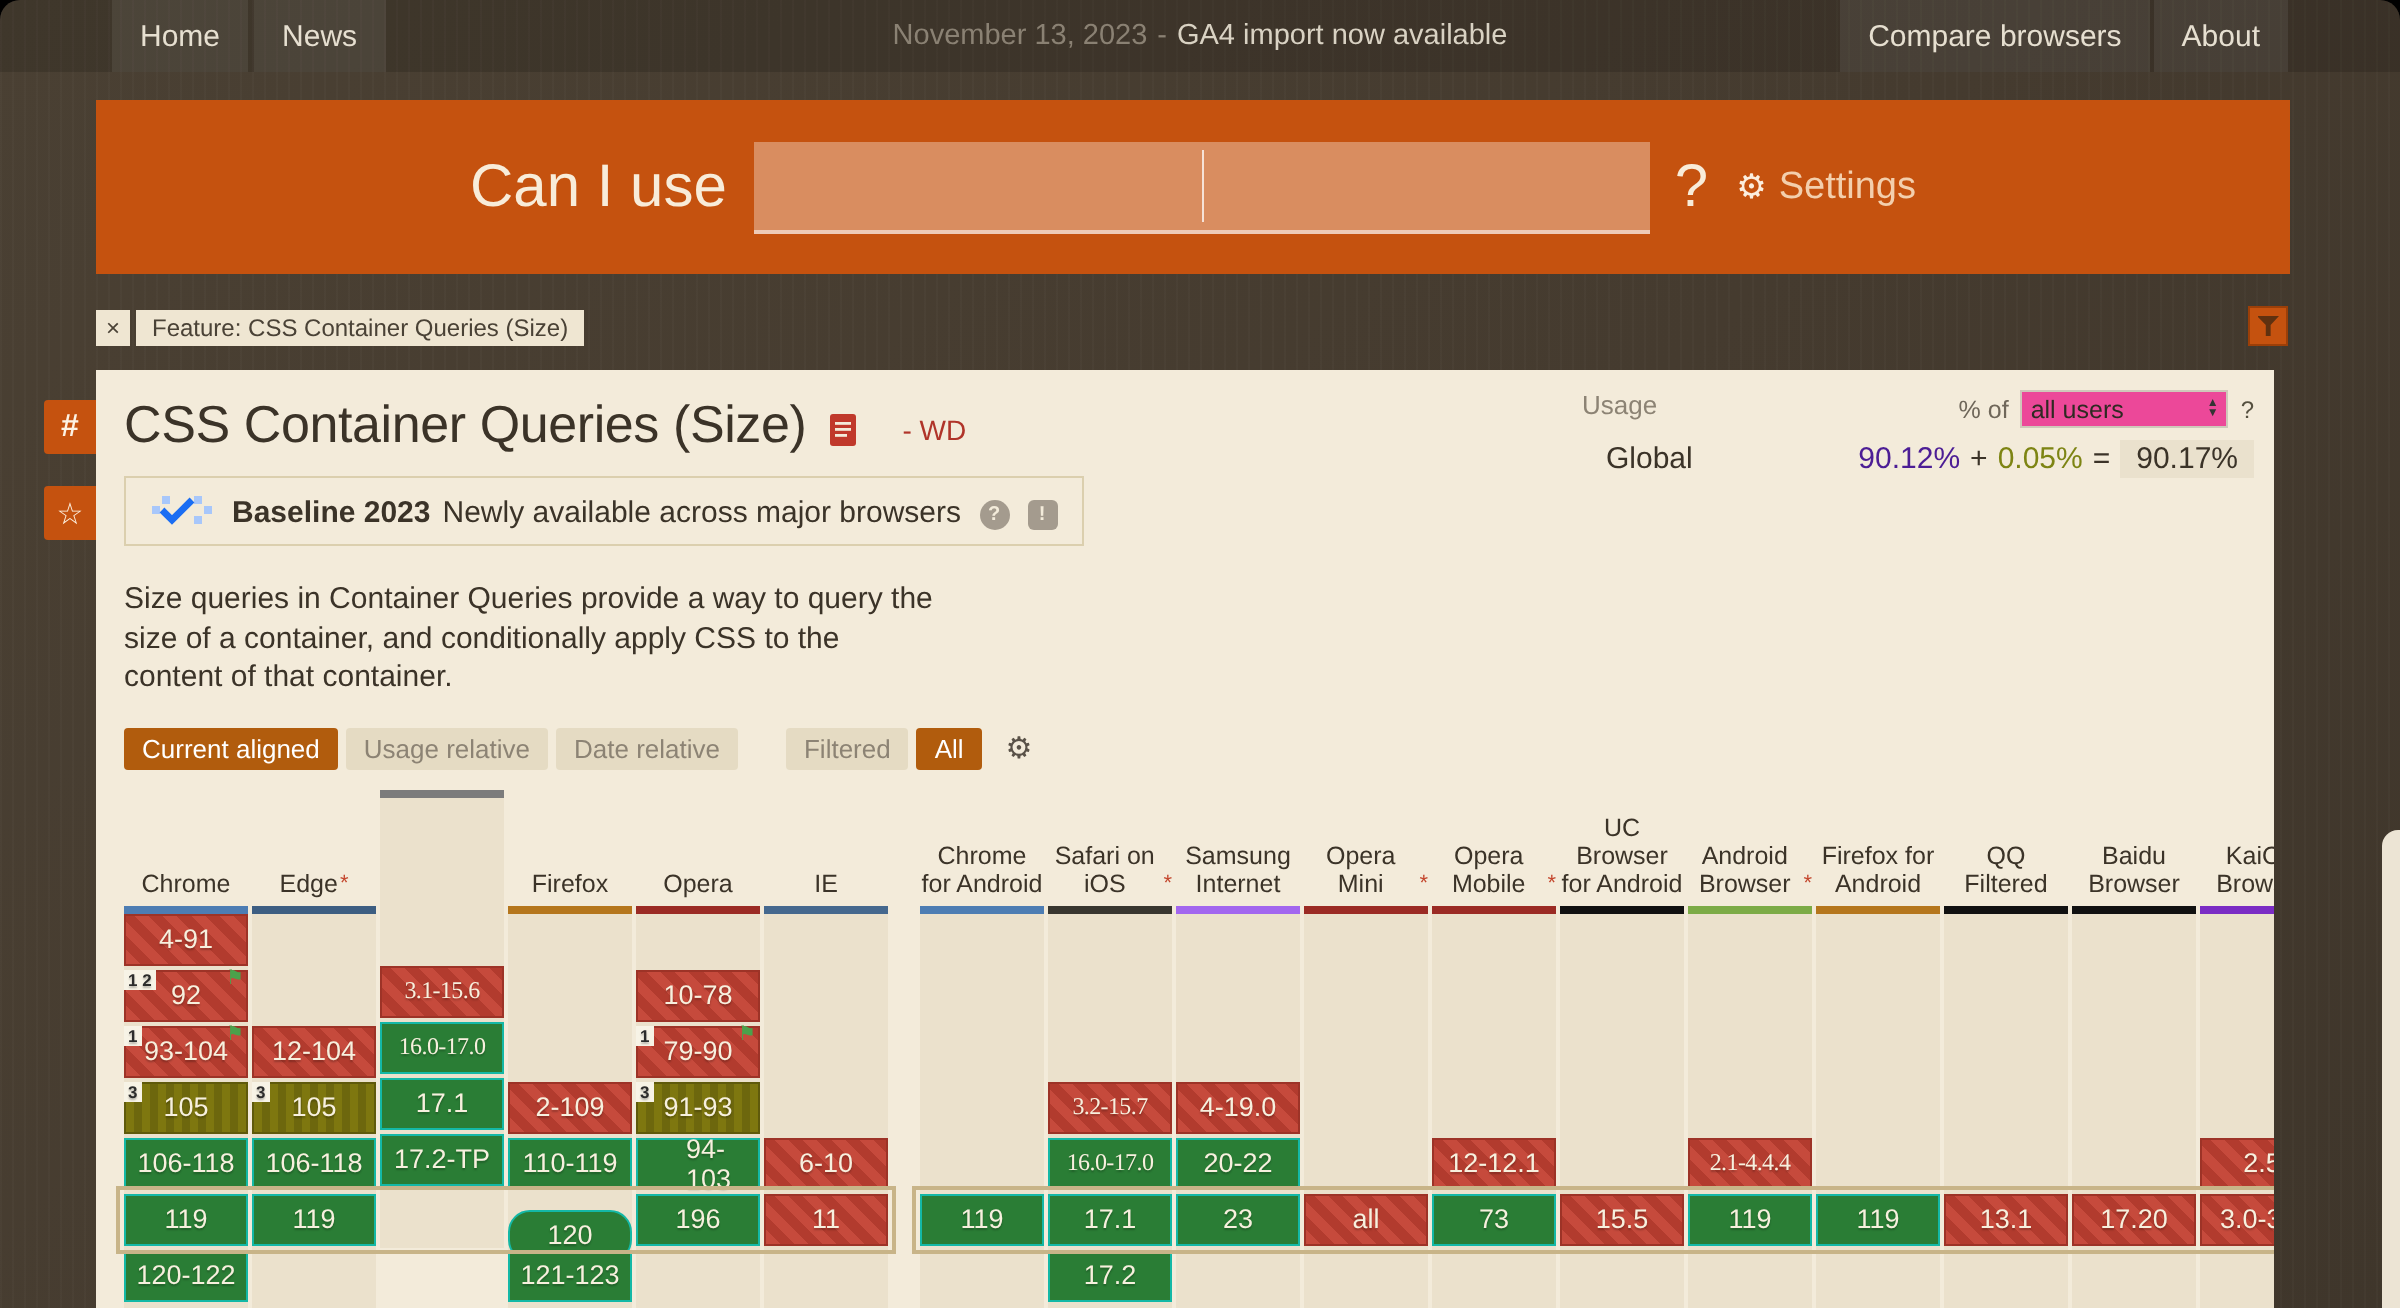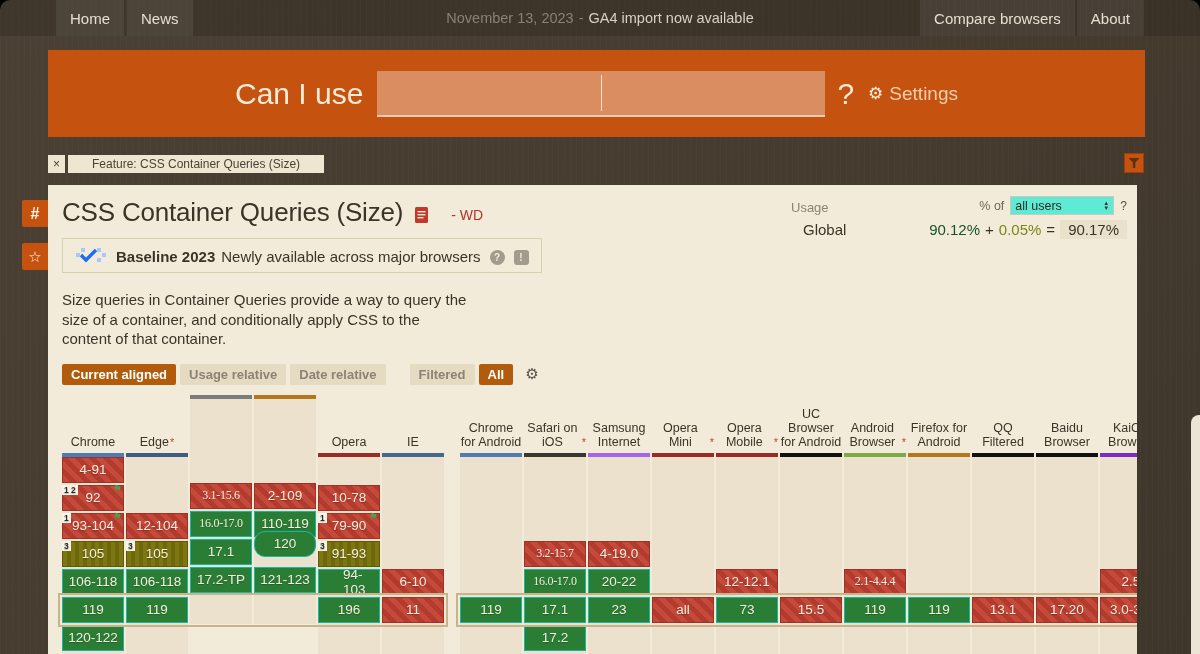--- a/index.html
+++ b/index.html
@@ -33,67 +33,67 @@
   .search-input { width:100%; height:100%; background:transparent; border:none; outline:none;
                   font-size:20px; color:#fff; padding:0 10px; }
   .hero-q { font-size:30px; color:#f8ecd9; margin:0 14px 0 12px; }
   .settings { display:flex; align-items:center; gap:6px; color:#f3cfad; font-size:19px; cursor:pointer; }
   .gear { font-size:17px; color:#fceede; }
   
   .tag-row { position:absolute; left:48px; top:155px; display:flex; gap:3px; }
   .tag-close { width:17px; height:18px; background:#efe6d2; color:#4a4236; font-size:12px;
                display:flex; align-items:center; justify-content:center; cursor:pointer; }
   .tag-label { height:18px; background:#efe6d2; color:#4a4236; font-size:12px; display:flex;
-               align-items:center; padding:0 24px; }
+               align-items:center; padding:0 8px; }
   .filter-btn { position:absolute; left:1124px; top:153px; width:20px; height:20px; background:#c5520f;
                 border:1px solid #9c3f08; display:flex; align-items:center; justify-content:center; cursor:pointer; }
   .funnel { width:11px; height:10px; background:#5f3110;
             clip-path:polygon(0 0, 100% 0, 62% 45%, 62% 100%, 40% 100%, 40% 45%); }
   
   .side-btn { position:absolute; left:22px; width:26px; height:27px; background:#c5520f; color:#fdf2e3;
               display:flex; align-items:center; justify-content:center; cursor:pointer; border-radius:2px 0 0 2px; }
   .side-hash { top:200px; font-size:16px; font-weight:bold; }
   .side-star { top:243px; font-size:15px; }
   
   .panel { position:absolute; left:48px; top:185px; width:1089px; height:600px; background:#f3ebda;
            padding:12px 0 0 14px; overflow:hidden; }
   .title-row { display:flex; align-items:flex-start; }
   .feature-title { font-size:26px; color:#3b3328; font-weight:400; letter-spacing:-.2px; }
   .spec-link { display:flex; align-items:center; gap:23px; margin:10px 0 0 12px; cursor:pointer; }
   .wd-label { color:#b03429; font-size:14px; }
   .usage-block { position:absolute; top:10px; right:10px; width:336px; font-size:13px; }
-  .usage-row1 { display:flex; align-items:flex-end; height:20px; }
+  .usage-row1 { display:flex; align-items:flex-start; height:20px; }
   .usage-label { color:#8c8374; font-size:13px; }
   .usage-right { margin-left:auto; display:flex; align-items:center; gap:6px; }
   .percent-of { color:#6f675a; font-size:12.5px; }
-  .users-select { display:flex; align-items:center; background:#5eead4; border:1px solid #cfc8ba;
+  .users-select { display:flex; align-items:center; background:#ec4899; border:1px solid #cfc8ba;
                   height:19px; width:104px; padding:0 4px; font-size:12.5px; color:#2e2a22; cursor:pointer; }
   .sel-arrows { margin-left:auto; display:flex; flex-direction:column; font-size:6px; line-height:5px; color:#333; }
   .usage-help { color:#55503f; font-size:12px; cursor:pointer; }
   .usage-row2 { display:flex; align-items:center; margin-top:5px; }
   .region { color:#3b3328; font-size:15px; padding-left:12px; }
   .usage-values { margin-left:auto; display:flex; align-items:center; gap:5px; font-size:15px; }
-  .val-y { color:#14532d; }
+  .val-y { color:#4c1d95; }
   .val-op { color:#3b3328; }
   .val-a { color:#7d8413; }
   .val-total { background:#eae1cd; padding:1px 8px; color:#3b3328; }
   
   .baseline { display:inline-flex; align-items:flex-end; gap:9px; border:1px solid #dbcfae;
               padding:7px 12px; margin-top:10px; }
   .baseline-text { font-size:15px; color:#3b3328; }
   .baseline-text b { margin-right:6px; }
   .mini-icon { width:15px; height:15px; border-radius:50%; background:#a49b8e; color:#f3ebda;
                font-size:10px; font-weight:bold; display:inline-flex; align-items:center;
                justify-content:center; cursor:pointer; }
   .mini-icon.square { border-radius:3px; }
   
   .description { margin-top:17px; width:408px; font-size:15px; line-height:19.5px; color:#3b3328; }
   
   .controls { display:flex; align-items:center; gap:4px; margin-top:15px; }
-  .ctl-btn { font-size:13px; padding:3px 9px; border-radius:2px; cursor:pointer; background:#e5dbc3; color:#8c8374;font-weight:bold; }
+  .ctl-btn { font-size:13px; padding:3px 9px; border-radius:2px; cursor:pointer; background:#e5dbc3; color:#8c8374; }
   .ctl-btn.active { background:#b15c0d; color:#fff; }
   .ctl-gap { width:16px; }
   .ctl-gear { color:#5a5248; font-size:15px; margin-left:8px; cursor:pointer; }
   
   .table { display:flex; margin-top:10px; }
   .group { position:relative; display:flex; gap:2px; flex:none; }
   .group + .group { margin-left:16px; }
   .col { width:62px; flex:none; }
   .col-header { height:58px; display:flex; align-items:flex-end; justify-content:center;
                 text-align:center; font-size:12.5px; line-height:14px; color:#3b3328; padding-bottom:4px; }
@@ -306,29 +306,32 @@
               </div>
               <div class="cell y" style="top: 140px;">
                 <span>17.1</span>
               </div>
               <div class="cell y" style="top: 168px;">
                 <span>17.2-TP</span>
               </div>
             </div>
           </div>
           <div class="col">
+            <div class="col-header">
+              <span>Firefox</span>
+            </div>
             <div class="col-bar" style="background: rgb(181, 118, 28);"></div>
             <div class="cells">
               <div class="cell n" style="top: 84px;">
                 <span>2-109</span>
               </div>
               <div class="cell y" style="top: 112px;">
                 <span>110-119</span>
               </div>
-              <div class="cell y" style="top: 132px; border-radius: 11px;">
+              <div class="cell y" style="top: 148px; border-radius: 11px;">
                 <span>120</span>
               </div>
               <div class="cell y" style="top: 168px;">
                 <span>121-123</span>
               </div>
             </div>
           </div>
           <div class="col">
             <div class="col-header">
               <span>Opera</span>

